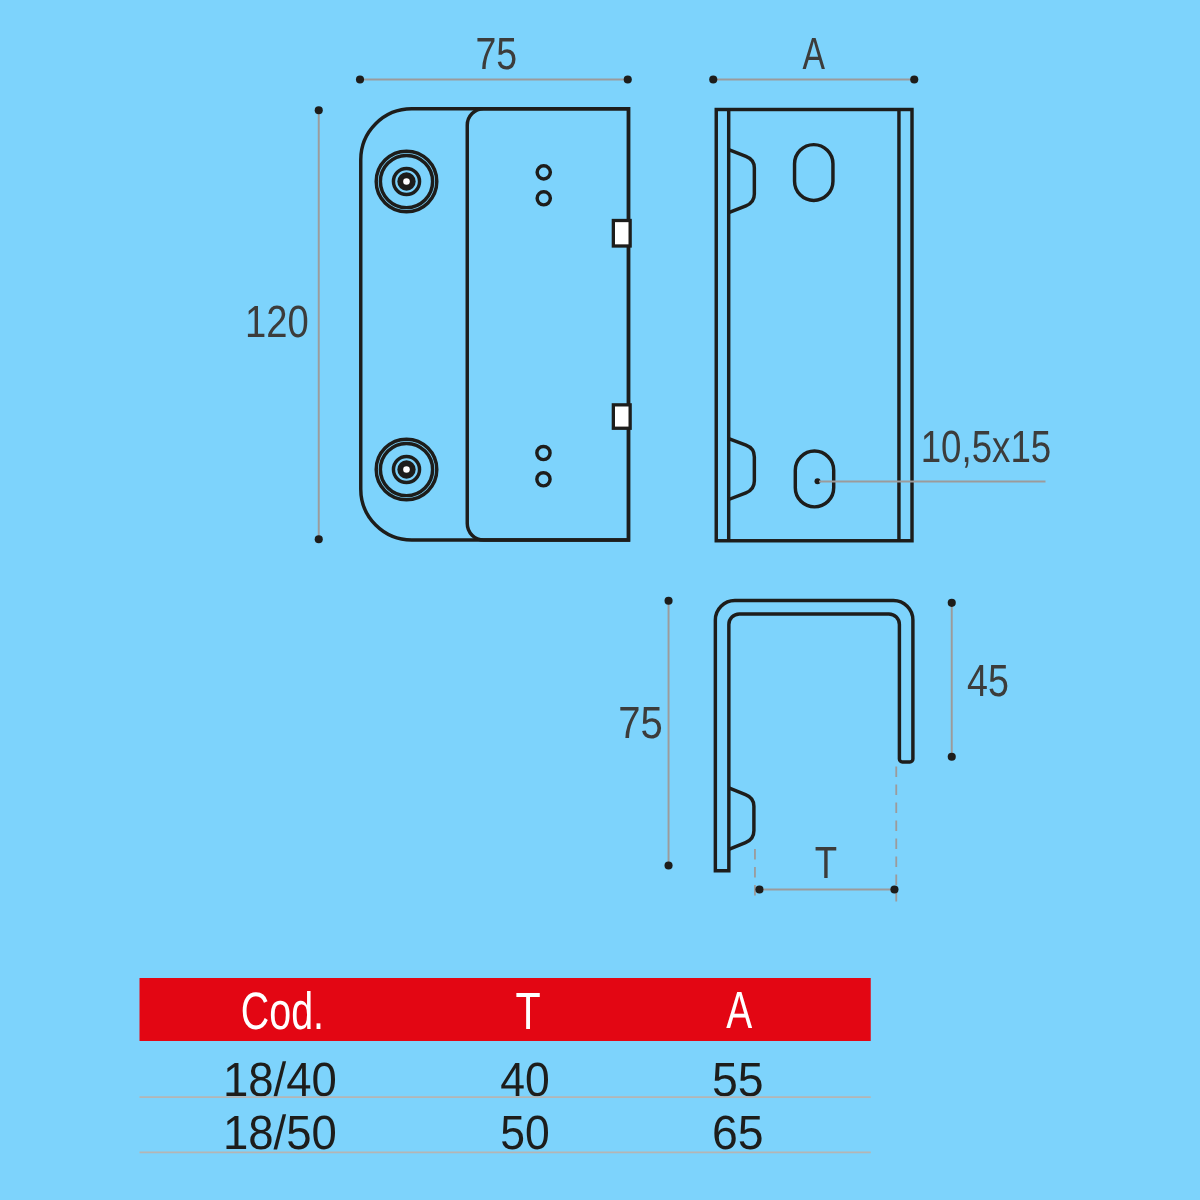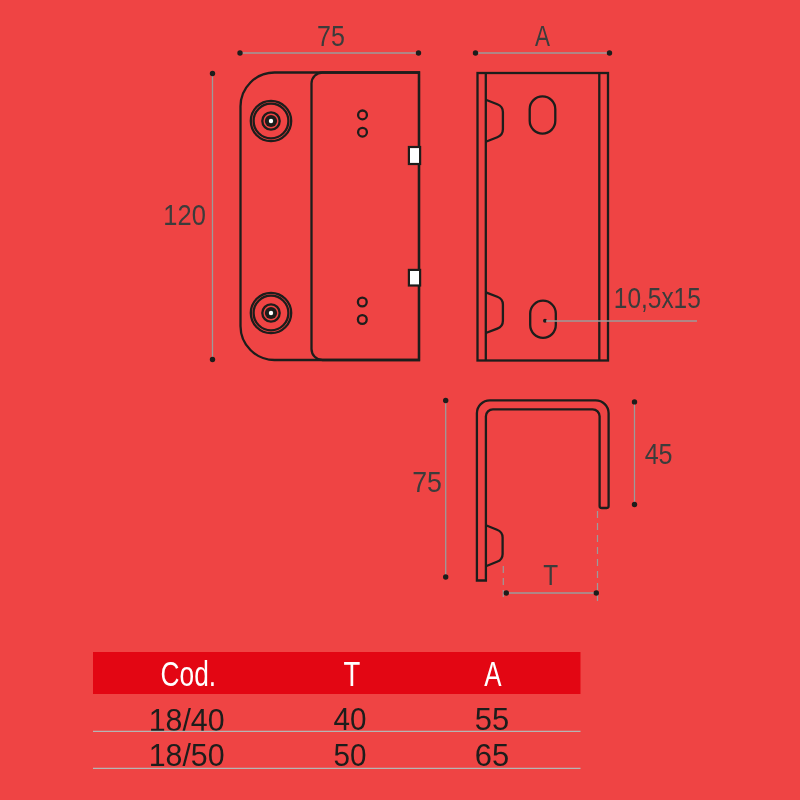--- a/index.html
+++ b/index.html
@@ -1,16 +1,16 @@
 <!DOCTYPE html>
 <html><head>
 <meta charset="utf-8">
 <style>
   html,body{margin:0;padding:0;background:#ffffff;}
-  .pg{position:relative;width:800px;height:800px;background:#ef4444;overflow:hidden;}
+  .pg{position:relative;width:800px;height:800px;background:#7dd3fc;overflow:hidden;}
   svg text{font-family:"Liberation Sans",sans-serif;}
 </style>
 </head>
 <body>
 <div class="pg">
 <svg width="800" height="800" viewBox="0 0 800 800" xmlns="http://www.w3.org/2000/svg">
   <style>
     .ol{fill:none;stroke:#1d1d1b;stroke-width:2.3;}
     .olw{fill:#ffffff;stroke:#1d1d1b;stroke-width:2.2;}
     .dim{stroke:#9c9b9b;stroke-width:1.3;fill:none;}

